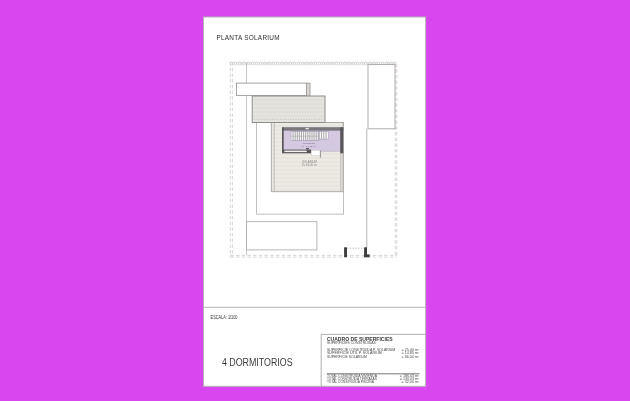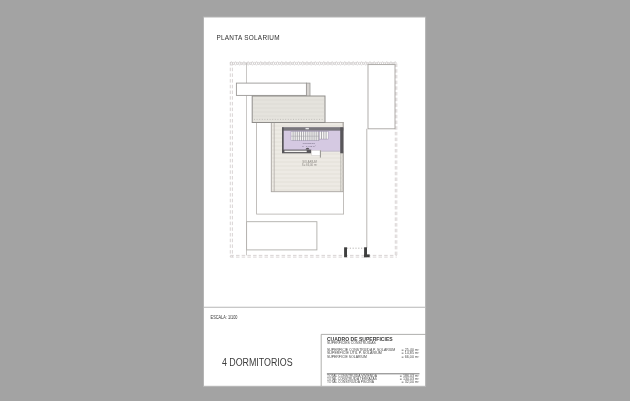--- a/index.html
+++ b/index.html
@@ -1,16 +1,16 @@
 <!DOCTYPE html>
 <html><head>
 <meta charset="utf-8">
 <style>
   html,body{margin:0;padding:0;background:#ffffff;}
-  #canvas{position:relative;width:630px;height:401px;background:#a3a3a3;overflow:hidden;
+  #canvas{position:relative;width:630px;height:401px;background:#d946ef;overflow:hidden;
           font-family:"Liberation Sans", sans-serif;}
   svg{position:absolute;left:0;top:0;}
 </style>
 </head>
 <body>
 <div id="canvas">
 <svg width="630" height="401" viewBox="0 0 630 401">
 
   <rect x="203.5" y="17" width="222.1" height="369.3" fill="#ffffff" stroke="#b4b4b4" stroke-width="1"></rect>
 

